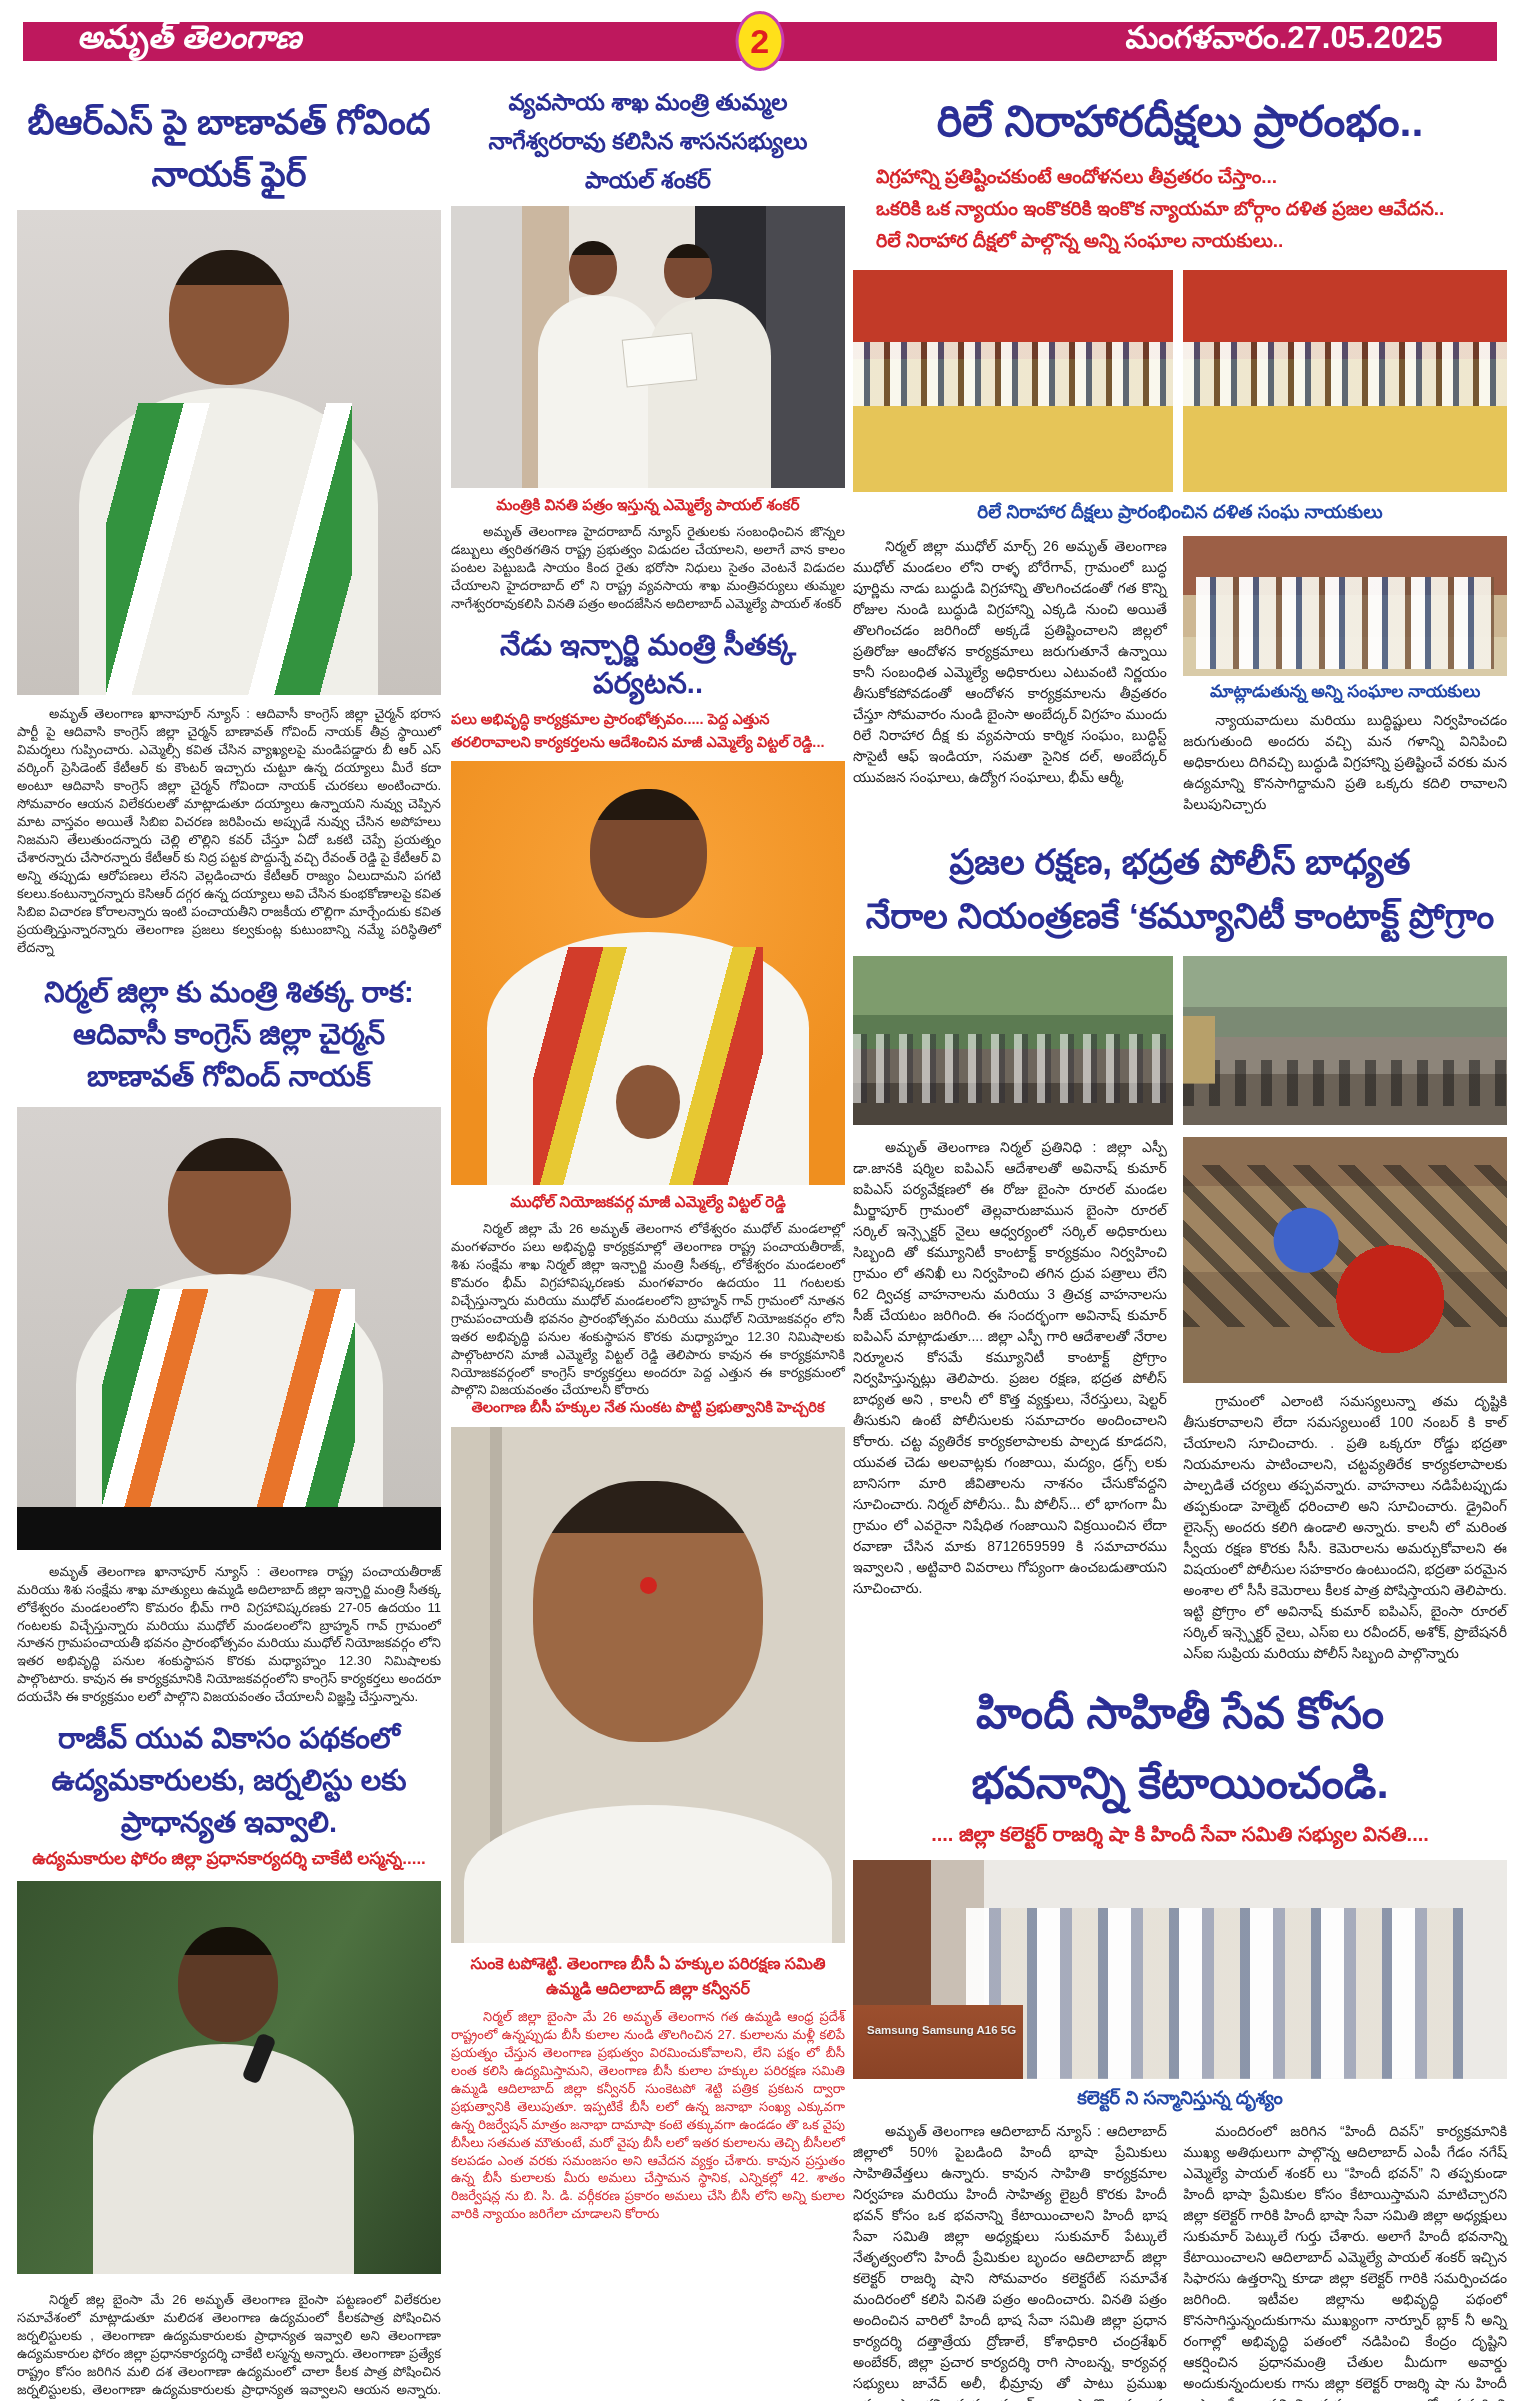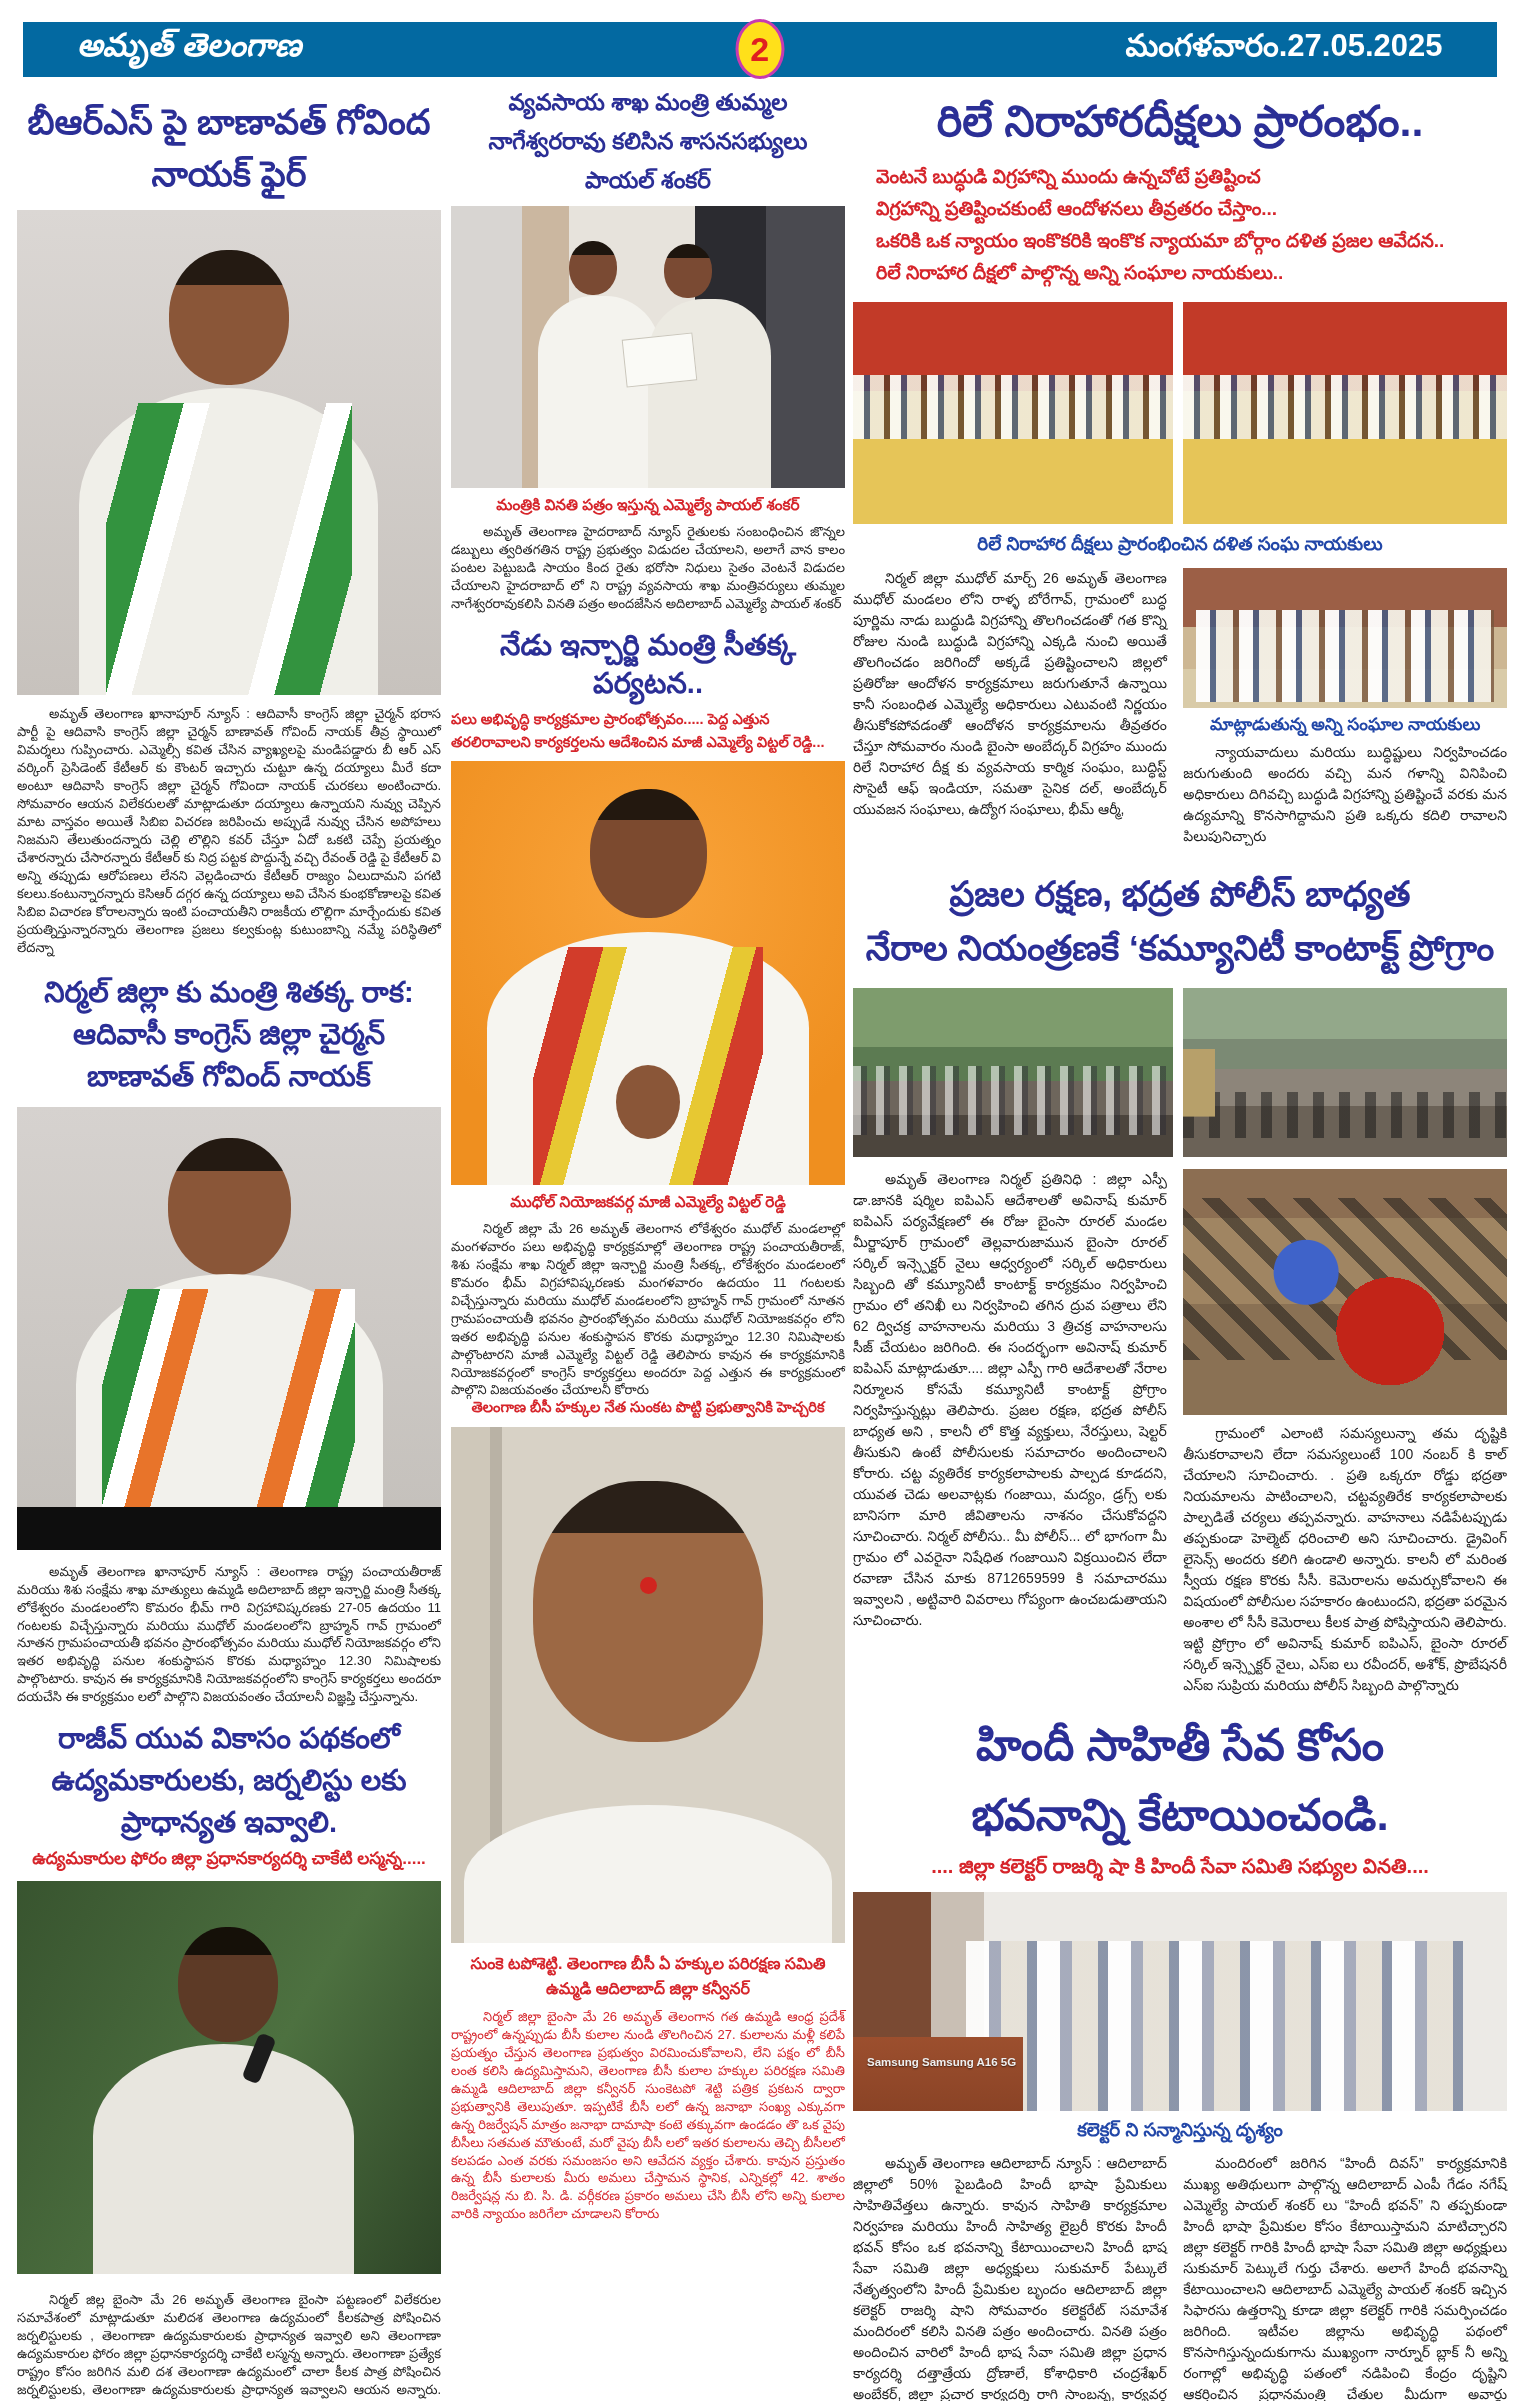--- a/index.html
+++ b/index.html
@@ -1,19 +1,19 @@
 <!DOCTYPE html>
 <html style="font-size:12.3px"><head>
 <meta charset="utf-8">
 <style>
   html,body{margin:0;padding:0;}
   body{width:1518px;height:2401px;position:relative;background:#ffffff;
        font-family:"Liberation Sans","DejaVu Sans",sans-serif;color:#1d1d1d;overflow:hidden;}
   
-  .masthead{position:absolute;left:23px;right:21.5px;top:21.5px;height:55px;background:#0369a1;
+  .masthead{position:absolute;left:23px;right:21.5px;top:21.5px;height:39px;background:#be185d;
             display:flex;align-items:center;justify-content:space-between;padding:0 54px;box-sizing:border-box;}
   .masthead .title{color:#fff;font-size:32px;font-weight:bold;font-style:italic;}
   .masthead .date{color:#fff;font-size:31px;font-weight:bold;}
   .badge{position:absolute;left:50%;top:50%;transform:translate(-50%,-50%);width:43px;height:54px;
          background:#ffe01a;border:3.1px solid #c73bb0;border-radius:50%;display:flex;align-items:center;
          justify-content:center;color:#e02020;font-size:34px;font-weight:bold;}
   
   .col{position:absolute;top:91px;}
   #col-left{left:17px;width:424px;}
   #col-mid{left:451px;width:394px;top:83px;}
@@ -149,21 +149,20 @@
   </div>
 
   <div class="caption-red" style="font-size:16px;line-height:1.6;margin:7.7px 0 6.1px;">సుంకె టపోశెట్టి. తెలంగాణ బీసీ ఏ హక్కుల పరిరక్షణ సమితి ఉమ్మడి ఆదిలాబాద్ జిల్లా కన్వీనర్</div>
   <p class="body body-red">నిర్మల్ జిల్లా బైంసా మే 26 అమృత్ తెలంగాన గత ఉమ్మడి ఆంధ్ర ప్రదేశ్ రాష్ట్రంలో ఉన్నప్పుడు బీసీ కులాల నుండి తొలగించిన 27. కులాలను మళ్లీ కలిపే ప్రయత్నం చేస్తున తెలంగాణ ప్రభుత్వం విరమించుకోవాలని, లేని పక్షం లో బీసీ లంత కలిసి ఉద్యమిస్తామని, తెలంగాణ బీసీ కులాల హక్కుల పరిరక్షణ సమితి ఉమ్మడి ఆదిలాబాద్ జిల్లా కన్వీనర్ సుంకెటపో శెట్టి పత్రిక ప్రకటన ద్వారా ప్రభుత్వానికి తెలుపుతూ. ఇప్పటికే బీసీ లలో ఉన్న జనాభా సంఖ్య ఎక్కువగా ఉన్న రిజర్వేషన్ మాత్రం జనాభా దామాషా కంటె తక్కువగా ఉండడం తొ ఒక వైపు బీసీలు సతమత మౌతుంటే, మరో వైపు బీసీ లలో ఇతర కులాలను తెచ్చి బీసీలలో కలపడం ఎంత వరకు సమంజసం అని ఆవేదన వ్యక్తం చేశారు. కావున ప్రస్తుతం ఉన్న బీసీ కులాలకు మీరు అమలు చేస్తామన స్థానిక, ఎన్నికల్లో 42. శాతం రిజర్వేషన్ల ను బి. సి. డి. వర్గీకరణ ప్రకారం అమలు చేసి బీసీ లోని అన్ని కులాల వారికి న్యాయం జరిగేలా చూడాలని కోరారు</p>
 </div>
 
 <div class="col" id="col-right">
   <div class="hl hl-r-xl">రిలే నిరాహారదీక్షలు ప్రారంభం..</div>
 
   <div style="margin:10.7px 0 12.3px;padding-left:23px;">
-    <div class="deck-red" style="font-size:19px;line-height:1.7;">వెంటనే బుద్ధుడి విగ్రహాన్ని ముందు ఉన్నచోటే ప్రతిష్టించ</div>
     <div class="deck-red" style="font-size:19px;line-height:1.7;">విగ్రహాన్ని ప్రతిష్టించకుంటే ఆందోళనలు తీవ్రతరం చేస్తాం...</div>
     <div class="deck-red" style="font-size:19px;line-height:1.7;">ఒకరికి ఒక న్యాయం ఇంకొకరికి ఇంకొక న్యాయమా బోర్గాం దళిత ప్రజల ఆవేదన..</div>
     <div class="deck-red" style="font-size:19px;line-height:1.7;">రిలే నిరాహార దీక్షలో పాల్గొన్న అన్ని సంఘాల నాయకులు..</div>
   </div>
 
   <div class="row">
     <div class="photo ph-tent" style="width:49%;height:222px;"></div>
     <div class="photo ph-tent" style="width:49.5%;height:222px;"></div>
   </div>
 

